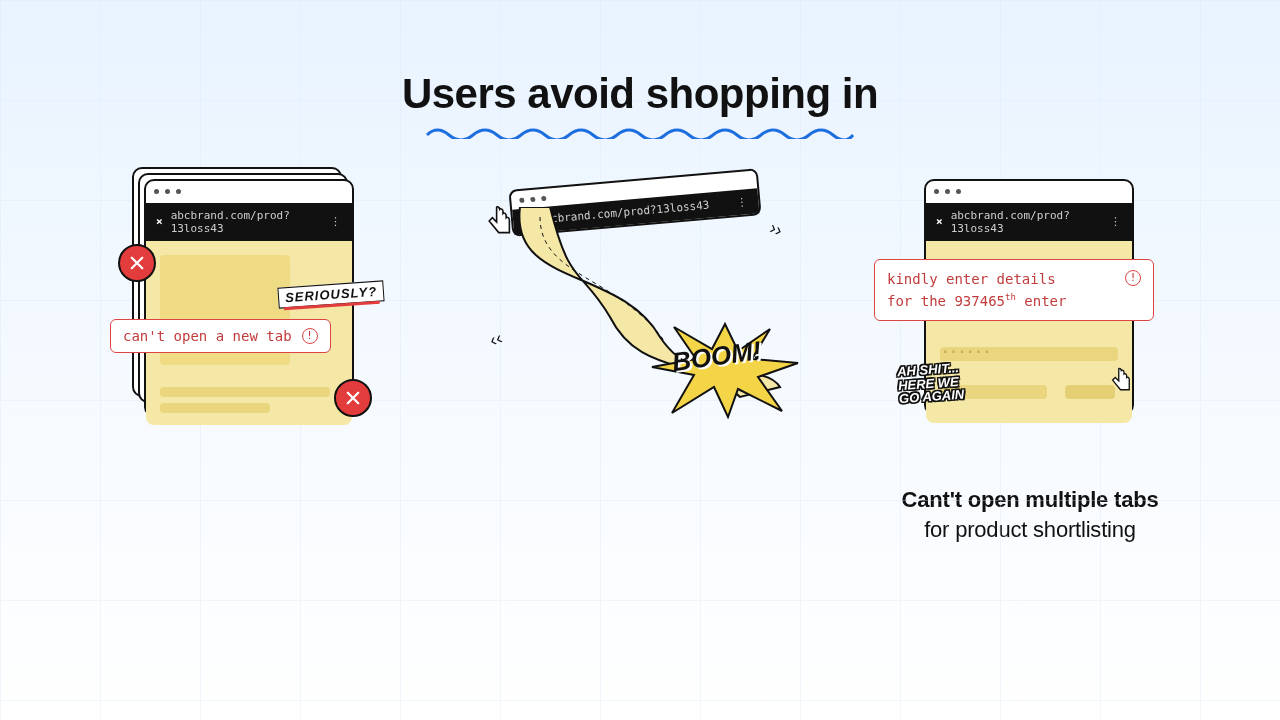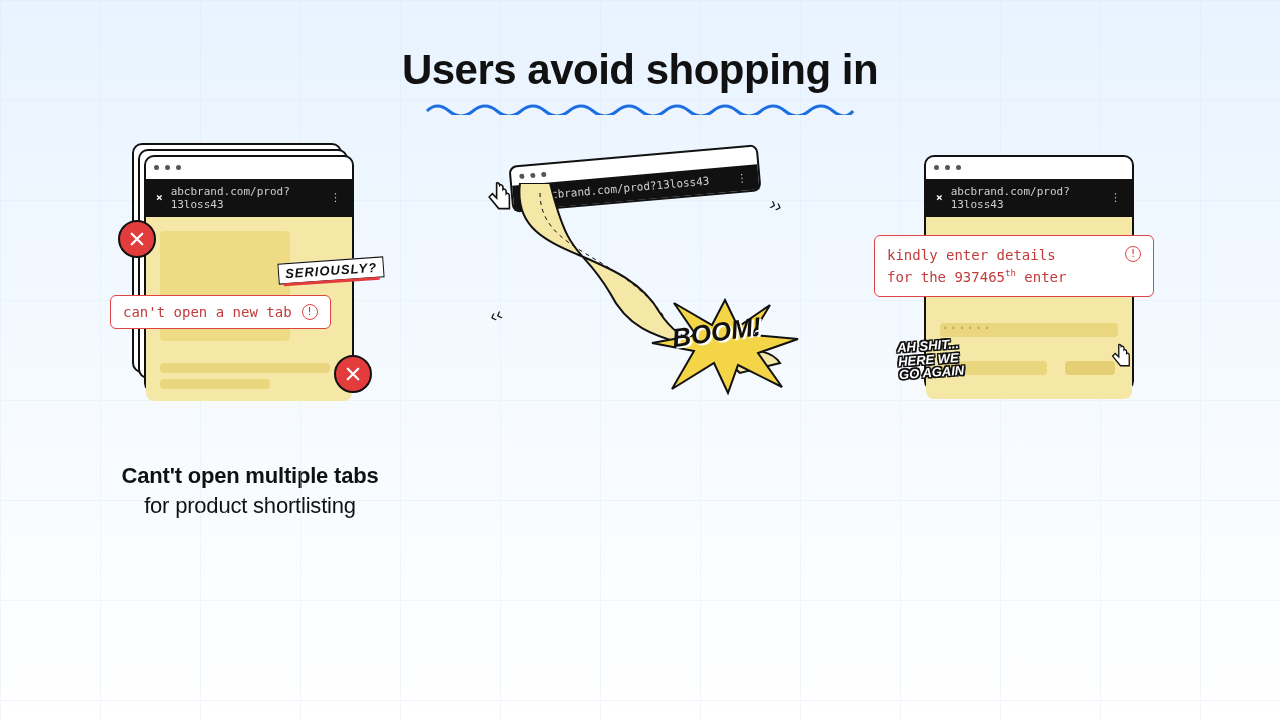--- a/index.html
+++ b/index.html
@@ -18,21 +18,21 @@
     opacity: .35;
     pointer-events: none;
   }
 
   .headline {
     text-align: center;
     font-size: 42px;
     font-weight: 700;
     letter-spacing: -0.5px;
     line-height: 1.25;
-    padding-top: 44px;
+    padding-top: 68px;
     position: relative;
   }
   .squiggle {
     margin: 4px auto 0;
     width: 430px; height: 14px; display: block;
   }
 
   .row {
     position: relative;
     display: flex;
@@ -159,21 +159,21 @@
     font-family: Impact, 'Arial Black', sans-serif;
     font-style: italic; font-weight:900; font-size:13px;
     color:#fff; text-transform:uppercase;
     line-height:1.05;
     transform: rotate(-4deg);
     text-shadow: -1.5px 0 #111, 1.5px 0 #111, 0 -1.5px #111, 0 1.5px #111, -1.5px -1.5px #111, 1.5px 1.5px #111, -1.5px 1.5px #111, 1.5px -1.5px #111;
   }
 
   
   .captions {
-    display:flex; justify-content:space-between;
+    display:flex; justify-content:flex-end;
     padding: 16px 70px 0;
     gap: 41px;
   }
   .cap {
     width: 360px;
     text-align:center;
     font-size:22px;
     line-height:1.4;
     letter-spacing:-0.2px;
     color:#111;

